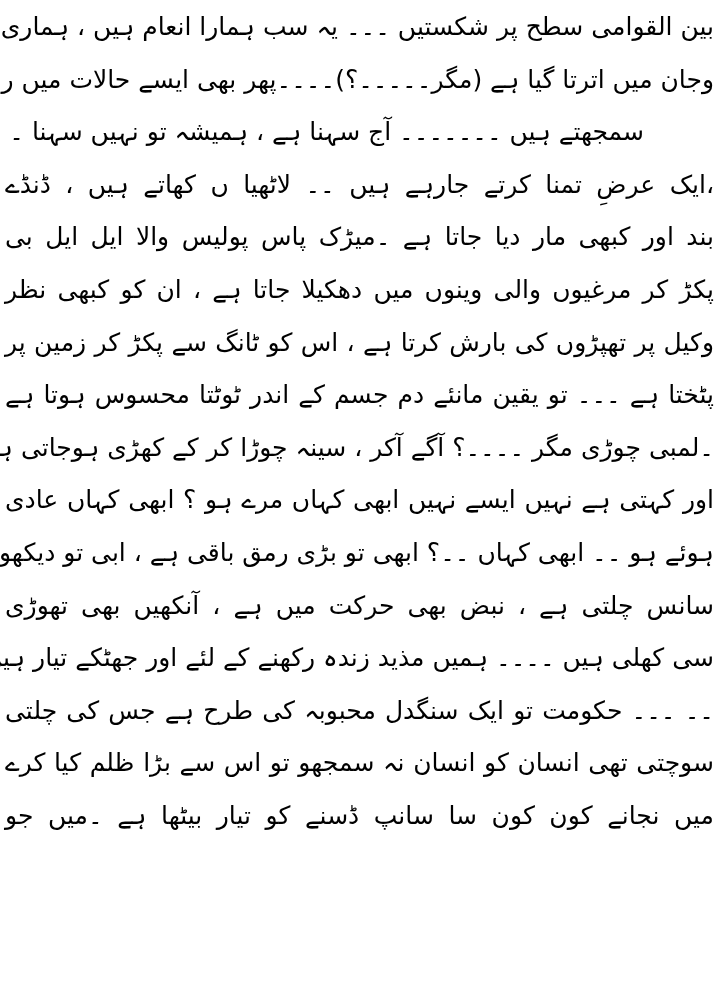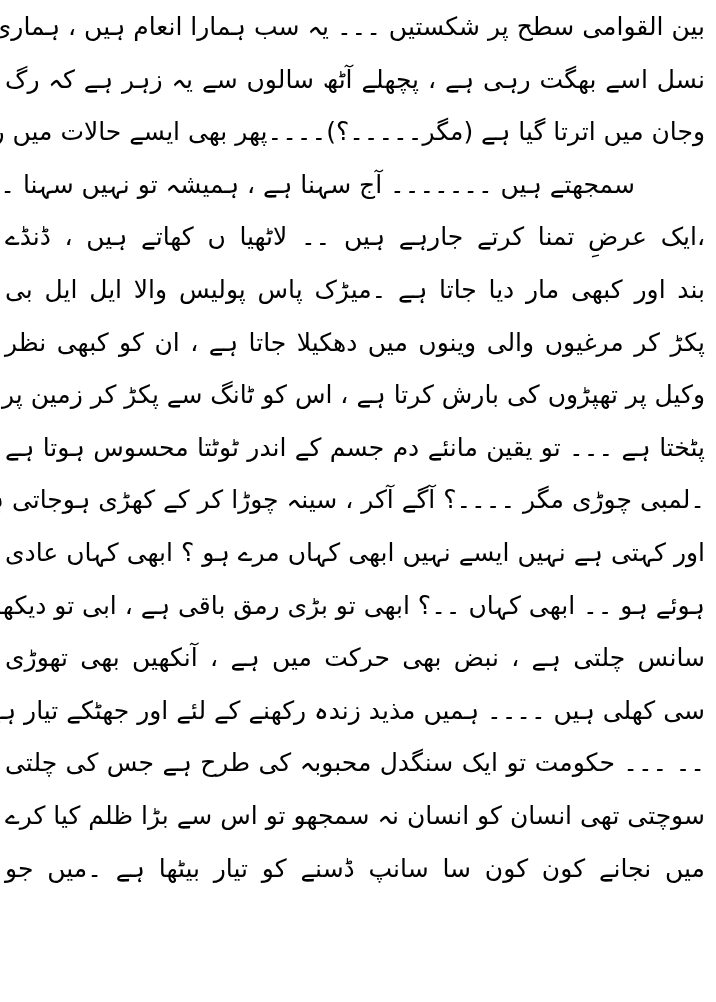--- a/index.html
+++ b/index.html
@@ -6,21 +6,21 @@
     margin: 0;
     padding: 0;
     background: #ffffff;
   }
   .page {
     position: relative;
     width: 716px;
     height: 1002px;
     background: #ffffff;
     box-sizing: border-box;
-    padding: 1px 11px 0 5px;
+    padding: 1px 2px 0 5px;
     overflow: hidden;
     direction: rtl;
   }
   .text-line {
     font-family: "DejaVu Sans", sans-serif;
     font-size: 25px;
     color: #000000;
     height: 52.6px;
     line-height: 52.6px;
     white-space: nowrap;
@@ -34,21 +34,20 @@
     text-align-last: right;
     padding-left: 0;
     padding-right: 70px;
   }
 </style>
 </head>
 <body>
 
 <div class="page">
   <div class="text-line">بین القوامی سطح پر شکستیں ۔۔۔ یہ سب ہمارا انعام ہیں ، ہماری</div>
-  <div class="text-line">نسل اسے بھگت رہی ہے ، پچھلے آٹھ سالوں سے یہ زہر ہے کہ رگ</div>
   <div class="text-line">وجان میں اترتا گیا ہے (مگر۔۔۔۔۔؟)۔۔۔۔پھر بھی ایسے حالات میں رہنے</div>
   <div class="text-line para-end">سمجھتے ہیں ۔۔۔۔۔۔۔ آج سہنا ہے ، ہمیشہ تو نہیں سہنا ۔</div>
   <div class="text-line">،ایک عرضِ تمنا کرتے جارہے ہیں ۔۔ لاٹھیا ں کھاتے ہیں ، ڈنڈے</div>
   <div class="text-line">بند اور کبھی مار دیا جاتا ہے ۔میڑک پاس پولیس والا ایل ایل بی</div>
   <div class="text-line">پکڑ کر مرغیوں والی وینوں میں دھکیلا جاتا ہے ، ان کو کبھی نظر</div>
   <div class="text-line">وکیل پر تھپڑوں کی بارش کرتا ہے ، اس کو ٹانگ سے پکڑ کر زمین پر</div>
   <div class="text-line">پٹختا ہے ۔۔۔ تو یقین مانئے دم جسم کے اندر ٹوٹتا محسوس ہوتا ہے</div>
   <div class="text-line">۔لمبی چوڑی مگر ۔۔۔۔؟ آگے آکر ، سینہ چوڑا کر کے کھڑی ہوجاتی ہے ،</div>
   <div class="text-line">اور کہتی ہے نہیں ایسے نہیں ابھی کہاں مرے ہو ؟ ابھی کہاں عادی</div>
   <div class="text-line">ہوئے ہو ۔۔ ابھی کہاں ۔۔؟ ابھی تو بڑی رمق باقی ہے ، ابی تو دیکھو</div>

